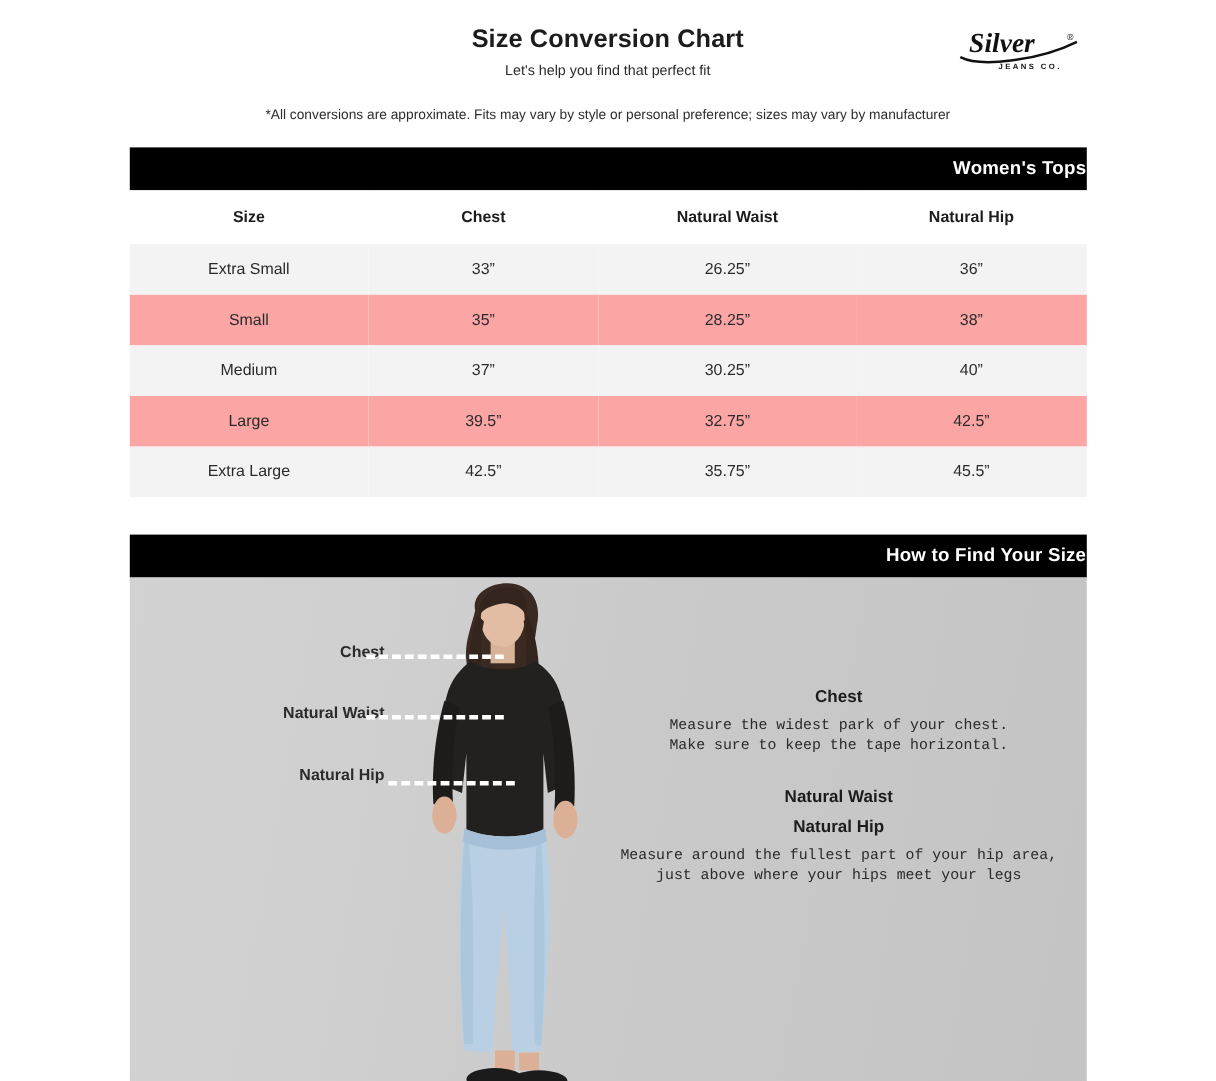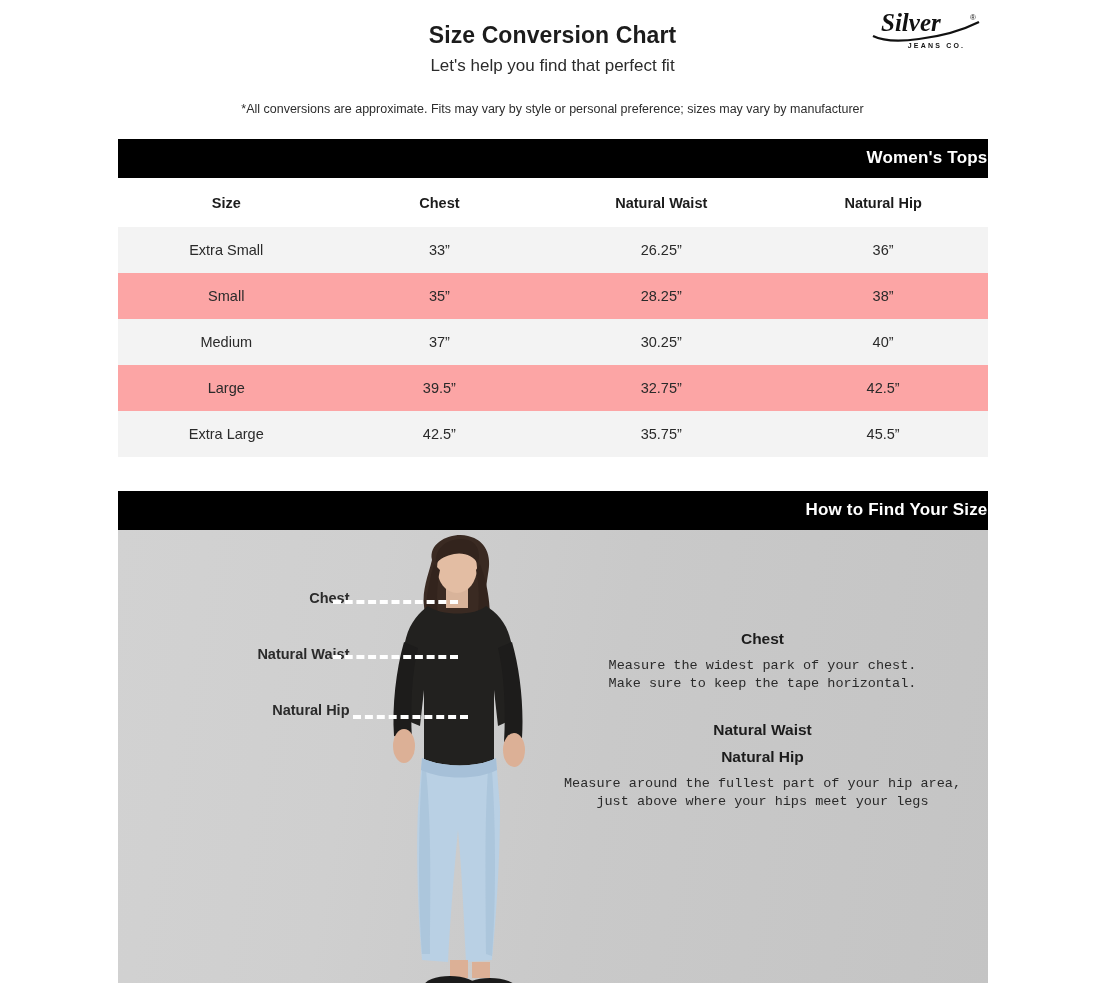--- a/index.html
+++ b/index.html
@@ -25,34 +25,34 @@
     text-align: center;
   }
   .title {
     font-size: 23px;
     font-weight: bold;
     color: #1c1c1c;
     letter-spacing: .1px;
     margin: 0 0 7px 0;
   }
   .subtitle {
-    font-size: 17px;
+    font-size: 13px;
     color: #2b2b2b;
     margin: 0;
   }
   .disclaimer {
     font-size: 12.5px;
     color: #2d2d2d;
     margin: 26px 0 0 0;
   }
 
   
   .logo {
     position: absolute;
-    top: 6px;
+    top: 22px;
     right: 32px;
     width: 122px;
     height: 46px;
     text-align: center;
   }
   .logo svg { display: block; }
   .logo-sub {
     font-size: 7px;
     letter-spacing: 2.2px;
     font-weight: bold;

